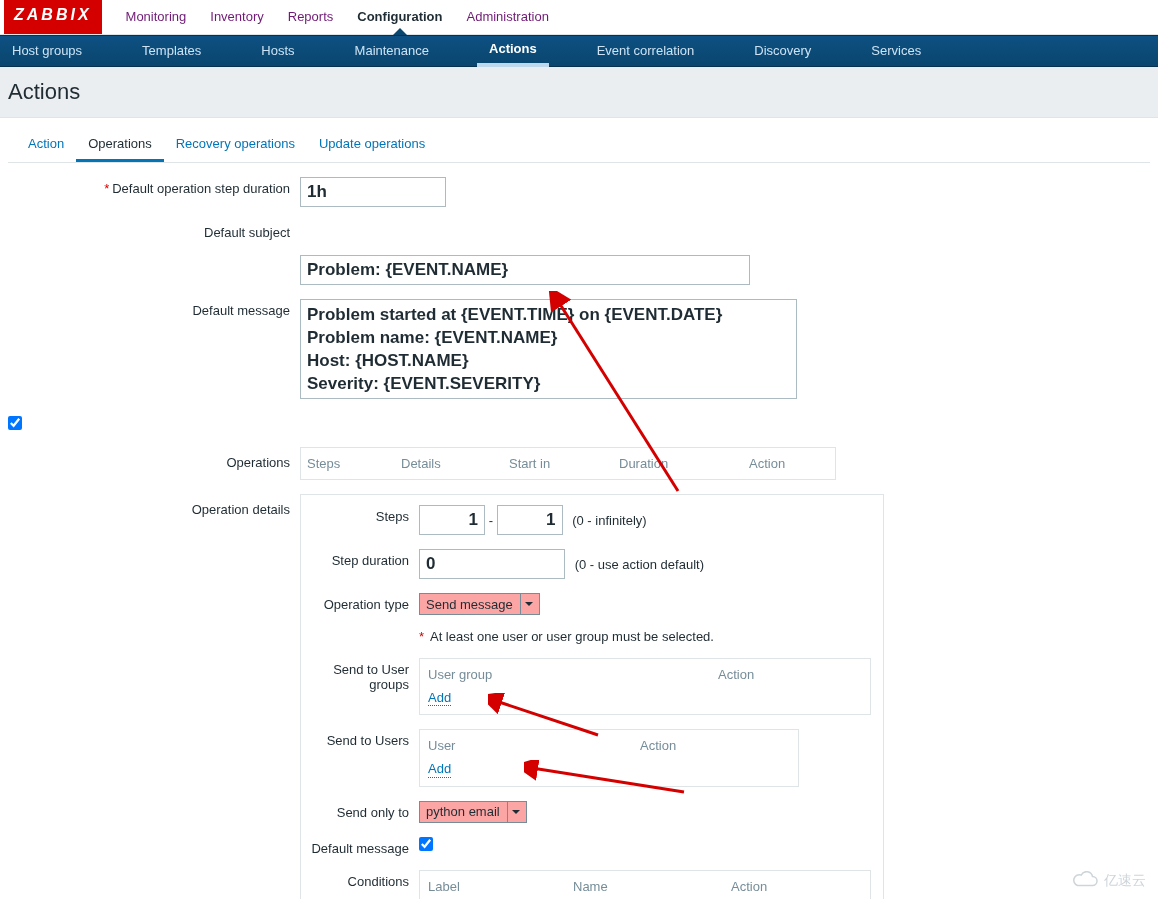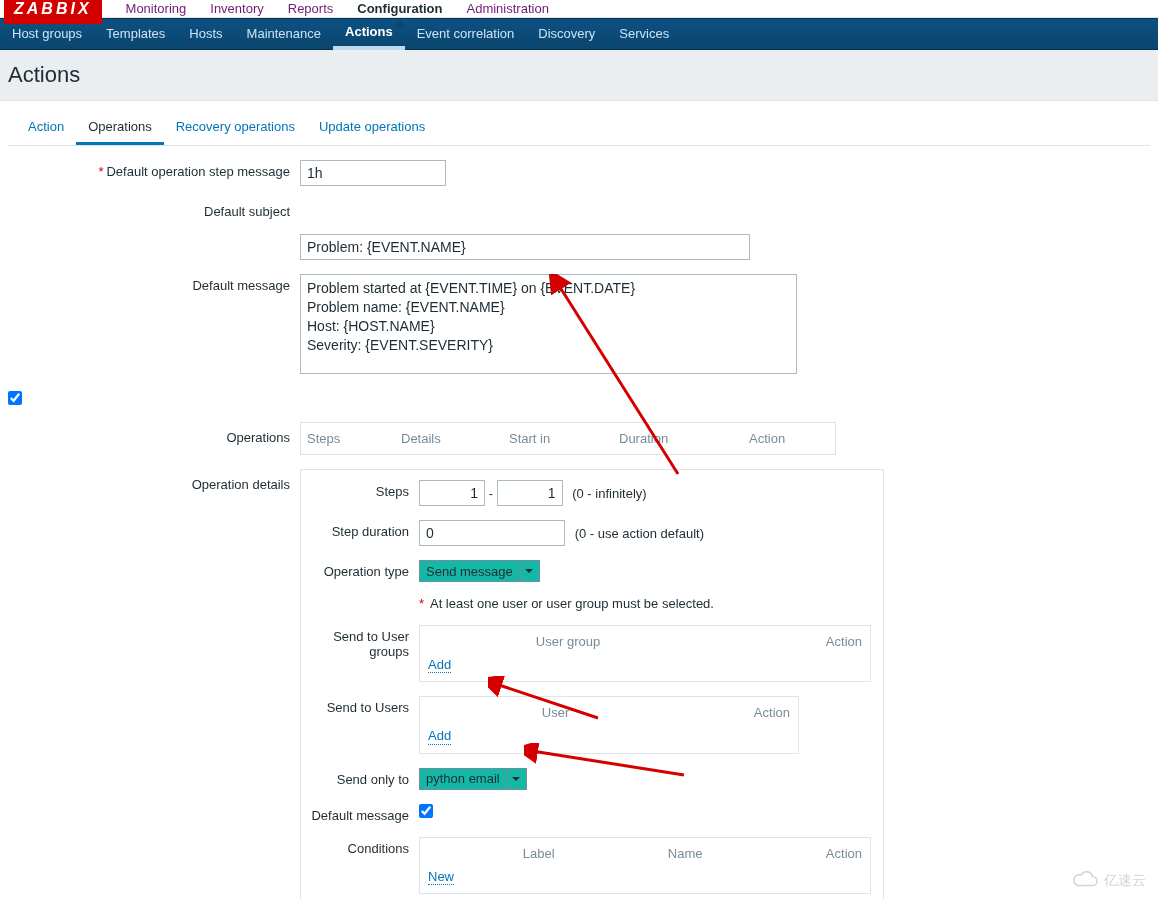--- a/index.html
+++ b/index.html
@@ -1,54 +1,54 @@
 <!DOCTYPE html>
 <html><head>
 <meta charset="utf-8">
 <style>
 * { box-sizing: border-box; margin: 0; padding: 0; }
 body { font-family: Arial, Helvetica, sans-serif; font-size: 13px; color: #1f2c33; background: #fff; }
-.top-nav { display: flex; align-items: center; height: 18px; background: #fff; border-bottom: 1px solid #dfe4e7; padding: 0 0; }
+.top-nav { display: flex; height: 35px; background: #fff; border-bottom: 1px solid #dfe4e7; padding: 0 0; }
 .logo { background: #d40000; color: #fff; font-weight: bold; letter-spacing: 3px; padding: 6px 10px; margin: 0 12px 0 4px; font-size: 16px; font-style: italic; }
 .top-nav-item { padding: 0 12px; color: #701a75; cursor: pointer; line-height: 34px; position: relative; }
 .top-nav-item.active { color: #1f2c33; font-weight: bold; }
 .top-nav-item.active::after { content: ''; position: absolute; left: 50%; bottom: -1px; transform: translateX(-50%); width: 0; height: 0; border-left: 7px solid transparent; border-right: 7px solid transparent; border-bottom: 7px solid #0a466e; }
-.sub-nav { display: flex; align-items: center; height: 32px; background: linear-gradient(#0d5082,#0a466e); border-top:1px solid #07314d; border-bottom:1px solid #07314d; padding: 0 0; }
+.sub-nav { display: flex; align-items: center; height: 32px; background: linear-gradient(#0d5082,#0a466e); border-top:1px solid #07314d; border-bottom:1px solid #07314d; padding: 0 0; gap: 36px; }
 .sub-nav-item { padding: 0 12px; color: #cde3f4; cursor: pointer; line-height: 32px; }
 .sub-nav-item.active { color: #fff; font-weight: bold; border-bottom: 4px solid #bfd8ec; line-height: 28px; padding-top:0; padding-bottom:0; }
 .page-title-row { padding: 12px 8px; background: #ebeef0; border-bottom: 1px solid #dfe4e7; font-size: 22px; }
 .content { padding: 10px 8px; }
 .tabs { display: flex; gap: 0; border-bottom: 1px solid #dfe4e7; padding-left: 8px; }
 .tab { padding: 8px 12px; color: #0275b8; cursor: pointer; }
 .tab.active { color: #1f2c33; border-bottom: 3px solid #0275b8; }
 .form { padding-top: 14px; }
 .form-row { display: flex; align-items: flex-start; margin-bottom: 14px; }
 .form-label { width: 292px; text-align: right; padding-right: 10px; padding-top: 4px; color: #1f2c33; }
 .form-label.tight { padding-top: 0; }
 .req { color: #d40000; margin-right: 3px; }
 .form-field { flex: 0 0 auto; }
-input[type="text"], textarea { border: 1px solid #acbbc2; padding: 4px 6px; font-family: inherit; font-size: 14px; color: #1f2c33; background: #fff; }
+input[type="text"], textarea { border: 1px solid #acbbc2; padding: 4px 6px; font-family: inherit; font-size: 17px; color: #1f2c33; background: #fff; font-weight: bold; }
 textarea { resize: none; line-height: 1.35; }
 .chk { width: 14px; height: 14px; }
 .link-dotted { color: #0275b8; cursor: pointer; border-bottom: 1px dotted #0275b8; display: inline-block; line-height: 1.1; }
 .ops-table { border: 1px solid #dfe4e7; width: 536px; }
 .ops-th-row { display: flex; padding: 8px 6px; }
 .ops-th { flex: 1; color: #768d99; }
 .detail-box { border: 1px solid #dfe4e7; width: 584px; padding: 10px 6px 10px 6px; }
 .inner-row { display: flex; align-items: flex-start; margin-bottom: 14px; }
 .inner-label { width: 112px; text-align: right; padding-right: 10px; padding-top: 4px; }
 .inner-field { flex: 1; }
 .hint { color: #1f2c33; margin-left: 6px; }
-.select-wrap { display: inline-flex; align-items: center; border: 1px solid #768d99; background: #14b8a6; height: 22px; }
+.select-wrap { display: inline-flex; align-items: center; border: 1px solid #768d99; background: #fca5a5; height: 22px; }
 .select-text { padding: 0 6px; }
 .select-btn { width: 18px; height: 20px; border-left: 1px solid #768d99; display: inline-flex; align-items: center; justify-content: center; margin: 0 1px; }
 .select-btn svg { width: 10px; height: 10px; }
 .sub-table { border: 1px solid #dfe4e7; width: 452px; padding: 8px; }
 .sub-table-narrow { width: 380px; }
-.sub-th-row { display: flex; justify-content: flex-end; }
+.sub-th-row { display: flex; }
 .sub-th { color: #768d99; }
 .action-links { margin-top: 10px; }
 .annotation { position: absolute; pointer-events: none; }
 .watermark { position: fixed; right: 12px; bottom: 8px; color: #cdd5da; font-size: 14px; display: flex; align-items: center; gap: 4px; }
 .watermark svg { width: 30px; height: 20px; }
 </style>
 </head>
 <body>
 
 <div class="top-nav">
@@ -80,21 +80,21 @@
   <div class="tabs">
     <div class="tab">Action</div>
     <div class="tab active">Operations</div>
     <div class="tab">Recovery operations</div>
     <div class="tab">Update operations</div>
   </div>
 
   <div class="form">
 
     <div class="form-row">
-      <div class="form-label"><span class="req">*</span><span>Default operation step message</span></div>
+      <div class="form-label"><span class="req">*</span><span>Default operation step duration</span></div>
       <div class="form-field">
         <input type="text" style="width: 146px;" value="1h">
       </div>
     </div>
 
     <div class="form-row">
       <div class="form-label"><span>Default subject</span></div>
       <div class="form-field">
         <input type="text" style="width: 450px; margin-top: 34px;" value="Problem: {EVENT.NAME}">
       </div>

